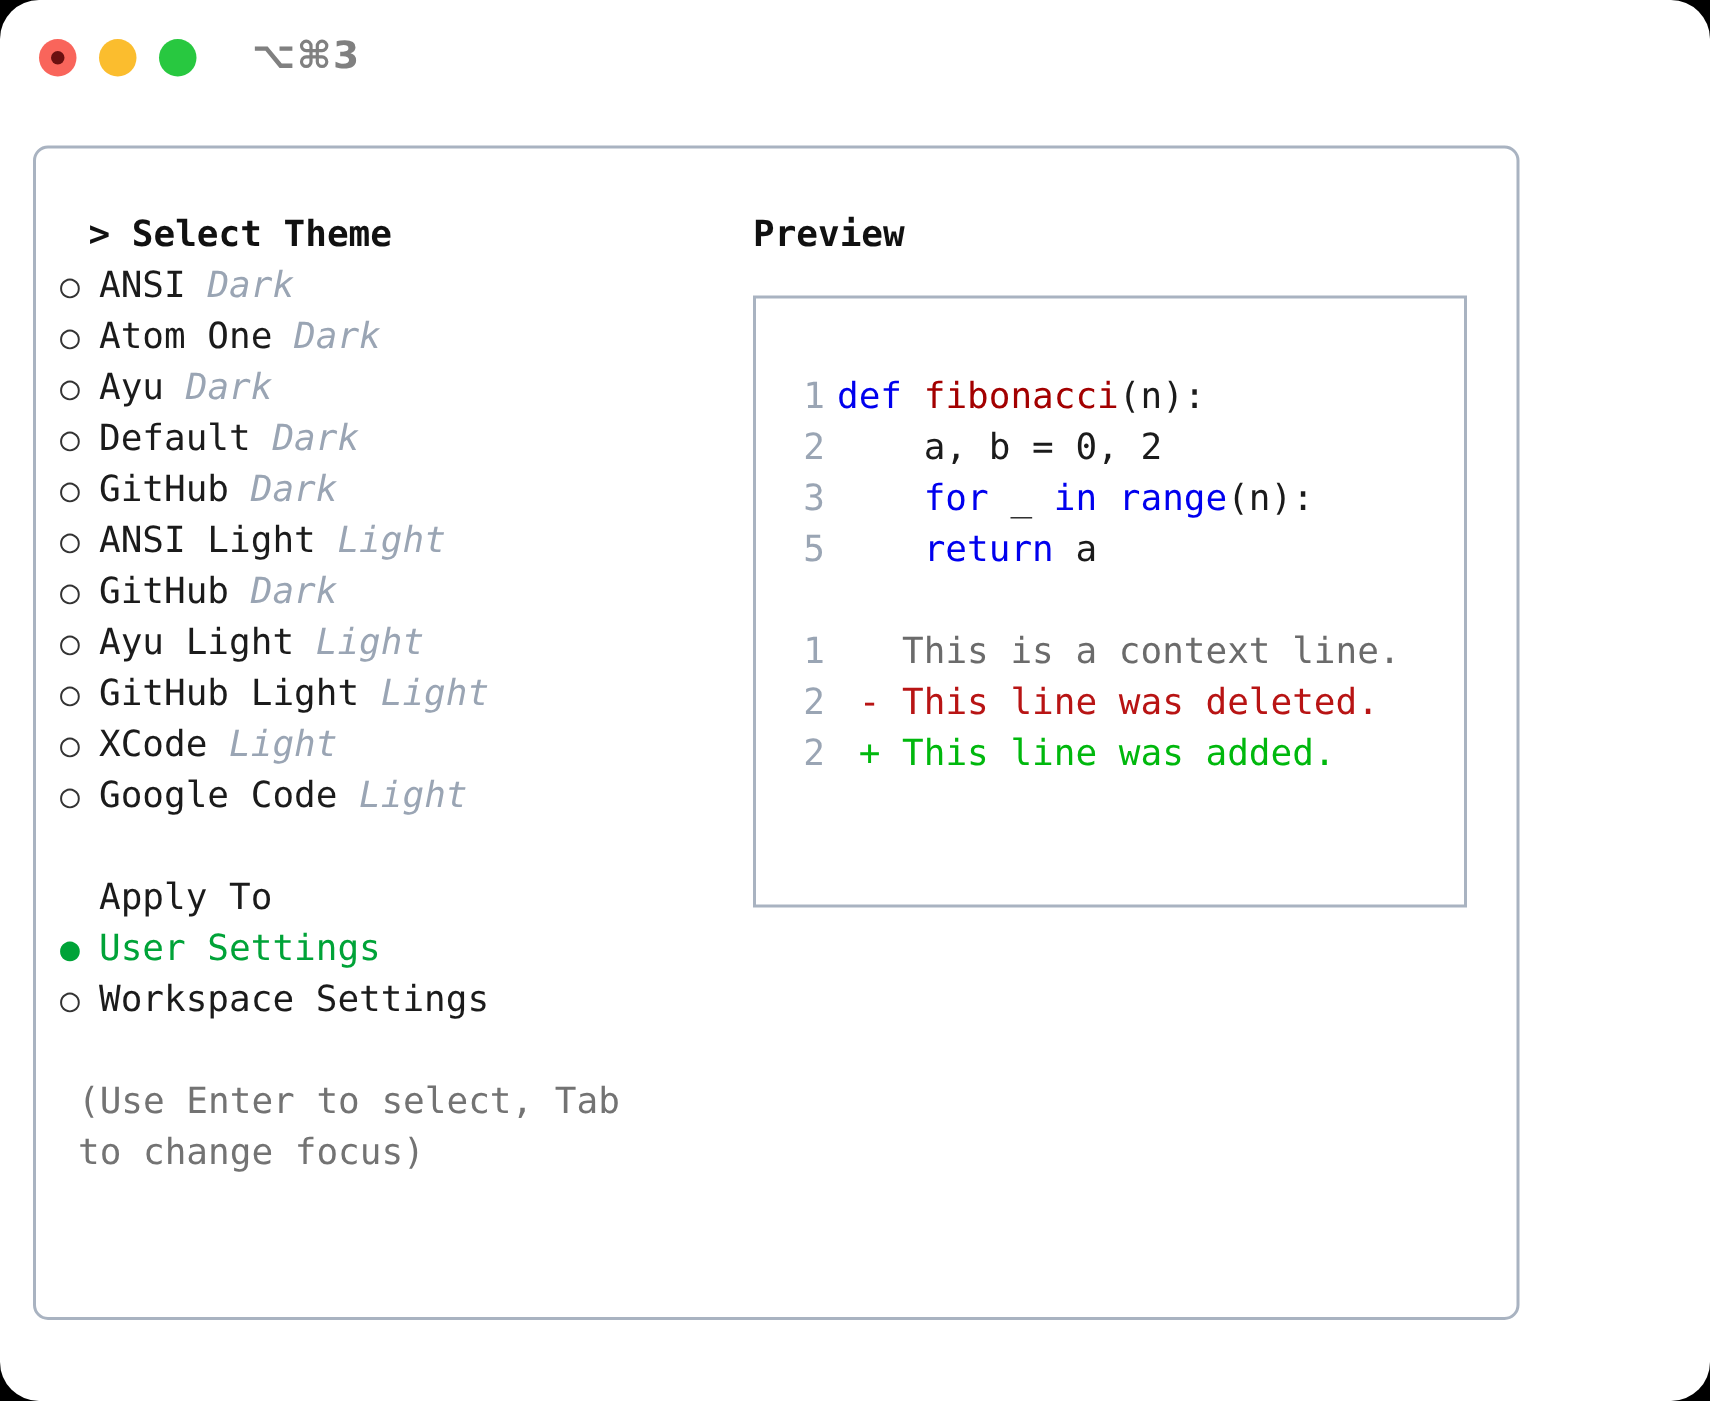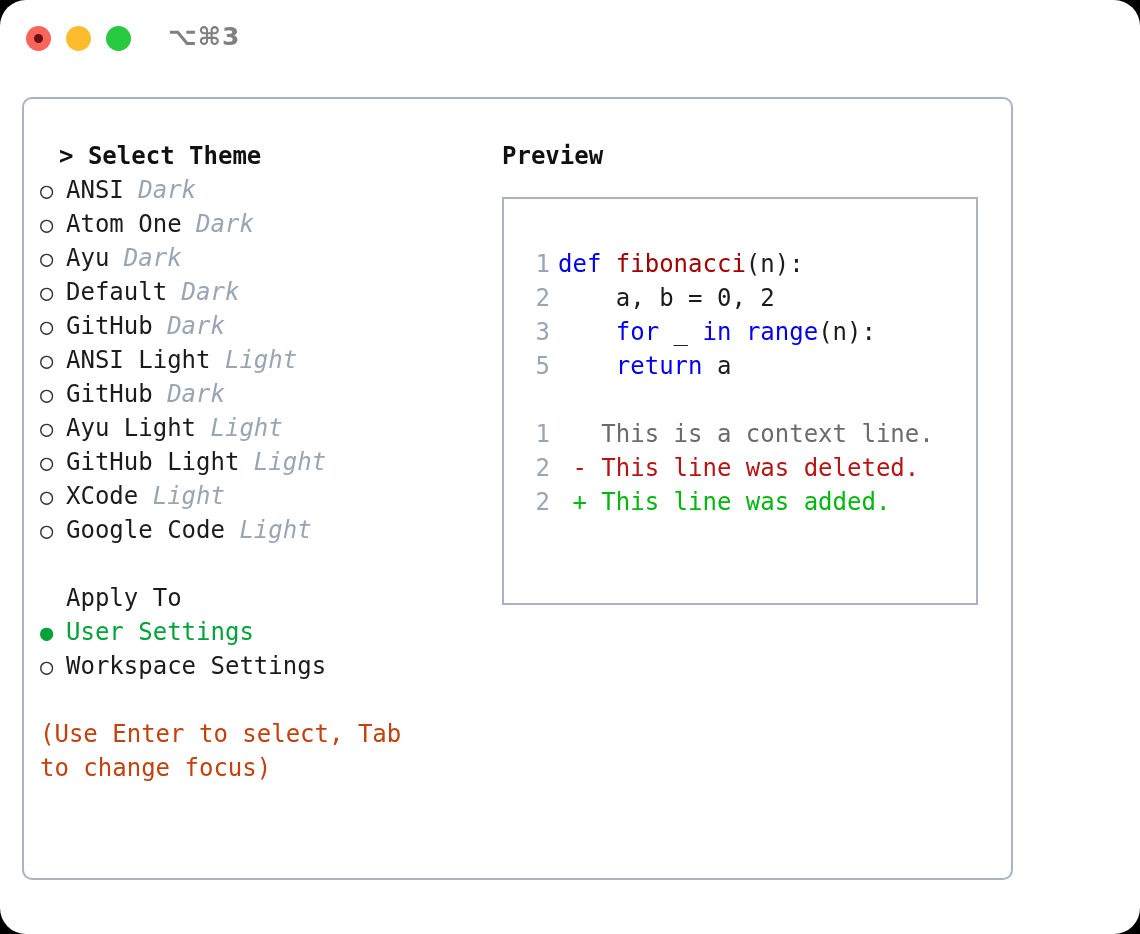--- a/index.html
+++ b/index.html
@@ -112,22 +112,23 @@
   .spacer { height: 34px; }
 
   
   #apply-group { margin-top: 0; }
 
   
   #hint {
     margin-top: 34px;
     font-size: 24px;
     line-height: 34px;
-    color: #c2410c;
+    color: #737373;
     width: 400px;
+    margin-left: 12px;
   }
 
   
   #right-col {
     position: absolute;
     left: 478px;
     top: 40px;
     width: 490px;
   }
   #preview-title {

